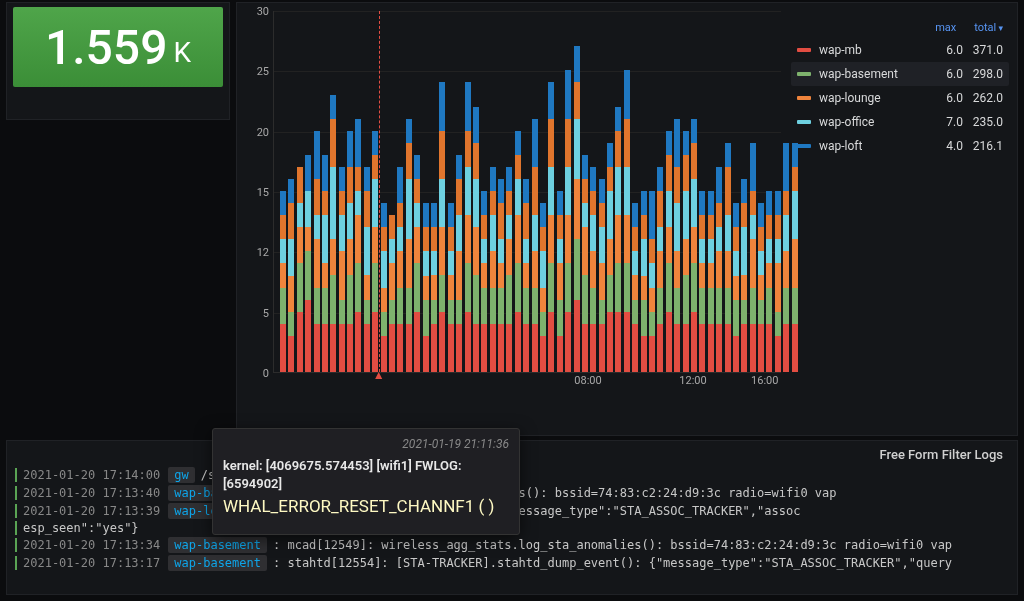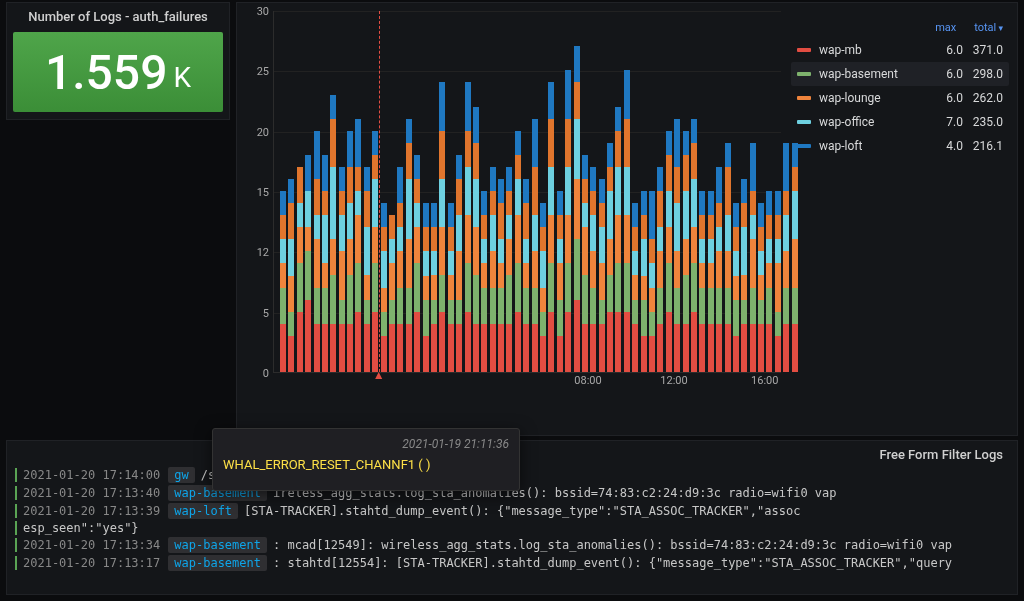--- a/index.html
+++ b/index.html
@@ -120,30 +120,29 @@
     width: 308px;
     background: #1f1f23;
     border: 1px solid #333;
     border-radius: 3px;
     box-shadow: 0 4px 16px rgba(0,0,0,0.6);
     padding: 8px 10px 10px;
     z-index: 50;
   }
   .tooltip-ts { text-align: right; font-style: italic; color: #888; font-size: 12px; margin-bottom: 6px;}
   .tooltip-head { font-weight: 600; color: #e8e8e8; font-size: 13px; line-height: 1.35; margin-bottom: 4px;}
-  .tooltip-body { color: #fde047; font-size: 13px; margin-bottom: 8px;}
+  .tooltip-body { color: #fef9c3; font-size: 17px; margin-bottom: 8px;}
   .tag { display: inline-block; padding: 3px 8px; font-size: 12px; border-radius: 2px; margin-right: 4px; color: #fff;}
   .tag-orange { background: #e24d42; }
   .tag-green { background: #3b8e37; }
 </style>
 </head>
 <body>
 
 <div id="stat-panel" class="panel">
-  <div class="panel-title">Number of Logs - auth_failures</div>
   <div class="stat-body">
     <span class="stat-value">1.559</span>
     <span class="stat-unit">K</span>
   </div>
 </div>
 
 <div id="chart-panel" class="panel">
   <div class="chart-body">
     <div class="plot-area">
       <div class="y-axis" id="y-axis">
@@ -151,21 +150,21 @@
           <div class="y-tick" style="top: 301.667px;">5</div>
           <div class="y-tick" style="top: 241.333px;">12</div>
           <div class="y-tick" style="top: 181px;">15</div>
           <div class="y-tick" style="top: 120.667px;">20</div>
           <div class="y-tick" style="top: 60.3333px;">25</div>
           <div class="y-tick" style="top: 0px;">30</div>
         </div>
       <div class="bars-container" id="bars" style="height: 362px;">
         <div class="x-axis" id="x-axis">
             <div class="x-tick" style="left: 286px;">08:00</div>
-            <div class="x-tick" style="left: 372px;">12:00</div>
+            <div class="x-tick" style="left: 391px;">12:00</div>
             <div class="x-tick" style="left: 462.8px;">16:00</div>
           </div>
       <div class="grid-line" style="top: 301.667px;"></div>
           <div class="grid-line" style="top: 241.333px;"></div>
           <div class="grid-line" style="top: 181px;"></div>
           <div class="grid-line" style="top: 120.667px;"></div>
           <div class="grid-line" style="top: 60.3333px;"></div>
           <div class="grid-line" style="top: 0px;"></div>
           <div class="bar-col" style="left: 6px;">
             <div class="seg" style="height: 48.2667px; background: rgb(226, 77, 66);"></div>
@@ -743,14 +742,15 @@
         <span class="log-bar "></span>
         <span class="log-ts">2021-01-20 17:13:17</span>
         <span class="log-host">wap-basement</span>
         <span class="log-msg">: stahtd[12554]: [STA-TRACKER].stahtd_dump_event(): {"message_type":"STA_ASSOC_TRACKER","query</span>
       </div>
     </div>
 </div>
 
 <div class="tooltip">
   <div class="tooltip-ts">2021-01-19 21:11:36</div>
+  <div class="tooltip-head">kernel: [4069675.574453] [wifi1] FWLOG: [6594902]</div>
   <div class="tooltip-body">WHAL_ERROR_RESET_CHANNF1 ( )</div>
 </div>
 
 </body></html>

